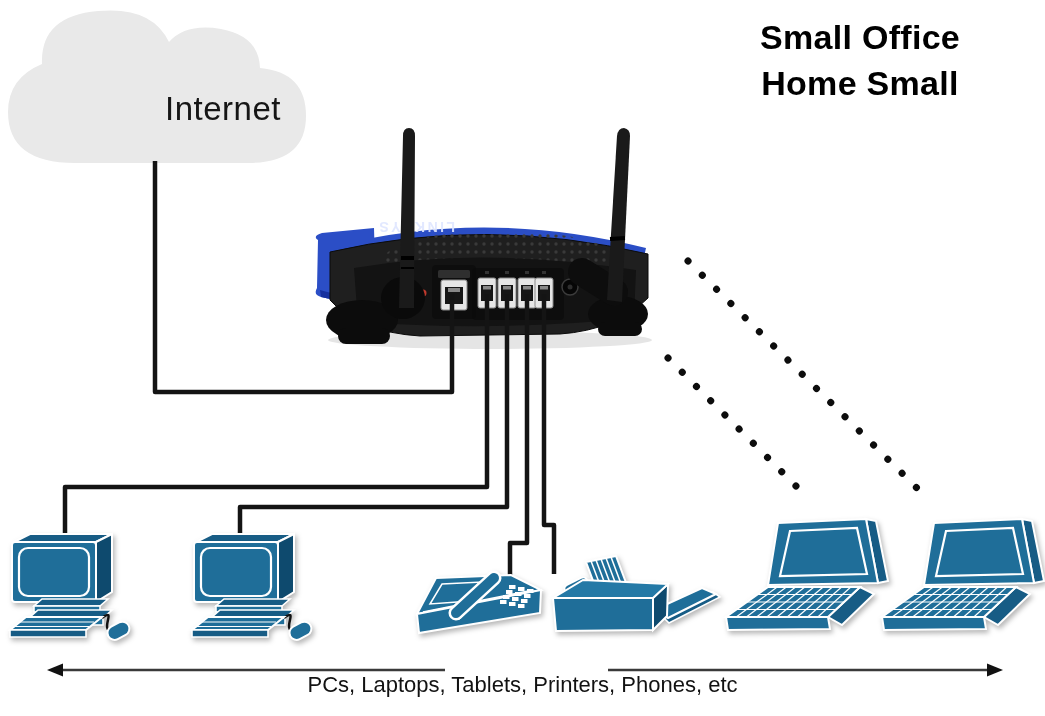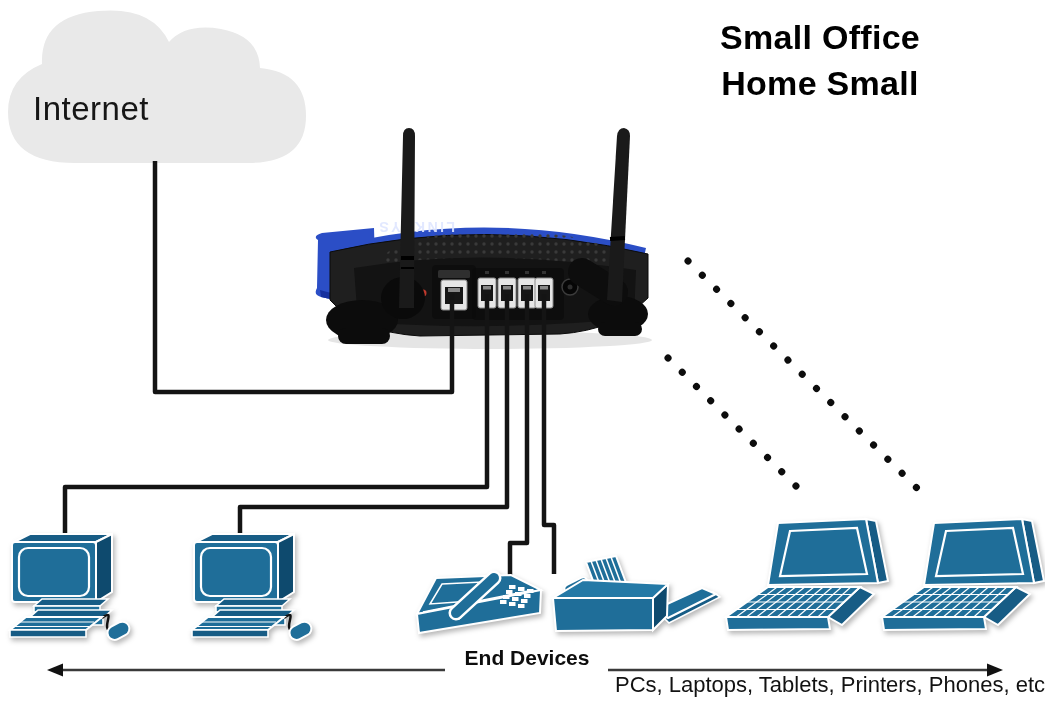--- a/index.html
+++ b/index.html
@@ -3,33 +3,33 @@
 <meta charset="utf-8">
 <style>
   html,body{margin:0;padding:0;background:#fff;}
   .canvas{
     position:relative;width:1045px;height:716px;background:#ffffff;
     font-family:"Liberation Sans", sans-serif;overflow:hidden;
   }
   .scene{position:absolute;left:0;top:0;}
   .dev{filter:drop-shadow(2px 3px 2.5px rgba(0,0,0,.28));}
   .label-internet{
-    position:absolute;left:33px;top:90px;width:248px;text-align:left;
+    position:absolute;left:33px;top:90px;width:248px;text-align:right;
     font-size:33px;font-weight:400;color:#161616;letter-spacing:.5px;
   }
   .title{
-    position:absolute;left:645px;top:14px;width:350px;text-align:center;
+    position:absolute;left:685px;top:14px;width:350px;text-align:center;
     font-size:34px;font-weight:700;color:#000;line-height:46px;letter-spacing:.3px;
   }
   .footer-heading{
     position:absolute;left:422px;top:646px;width:210px;text-align:center;
     font-size:21px;font-weight:700;color:#0d0d0d;
   }
   .footer-subtitle{
-    position:absolute;left:0;top:672px;width:1045px;text-align:right;
+    position:absolute;left:0;top:672px;width:1045px;text-align:center;
     font-size:22px;font-weight:400;color:#121212;
   }
 </style>
 </head>
 <body>
 
 <div class="canvas">
 
   <svg class="scene" width="1045" height="716" viewBox="0 0 1045 716">
     <defs>
@@ -230,16 +230,15 @@
     </g>
   </svg>
 
   <div class="label-internet">Internet</div>
 
   <div class="title">
     <div>Small Office</div>
     <div>Home Small</div>
   </div>
 
-  <div class="footer-heading">End Devices</div>
   <div class="footer-subtitle">PCs, Laptops, Tablets, Printers, Phones, etc</div>
 
 </div>
 
 </body></html>

